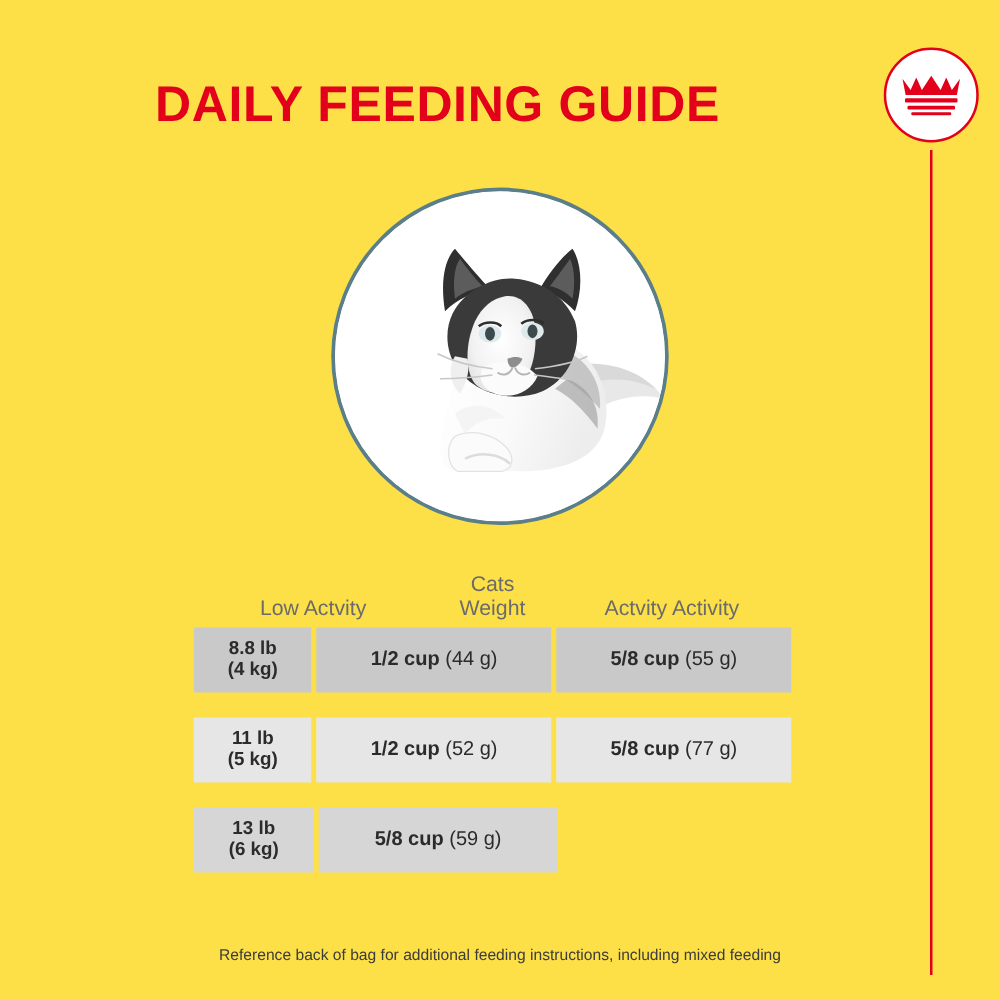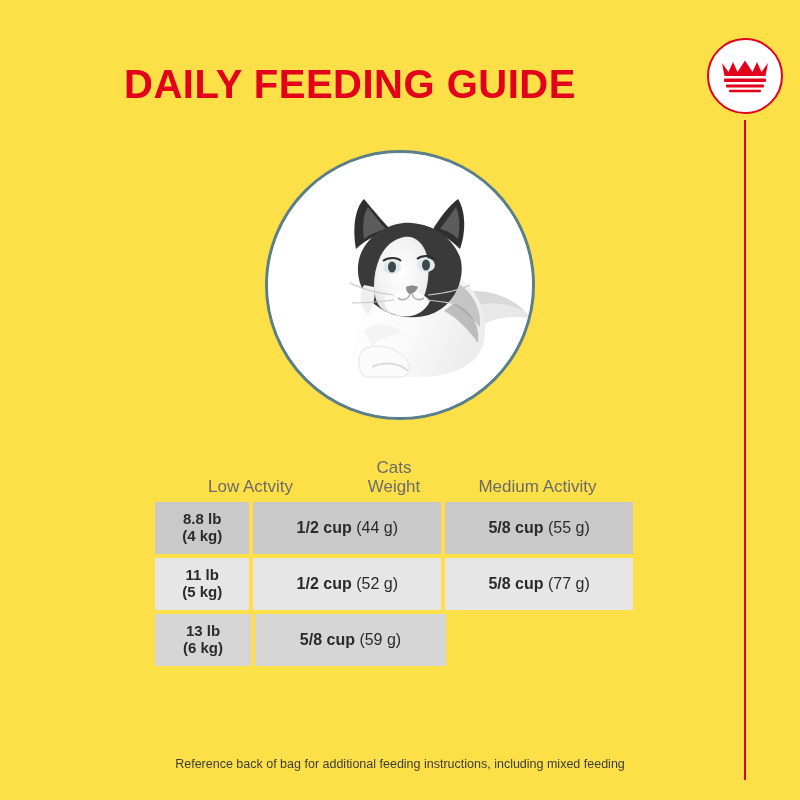--- a/index.html
+++ b/index.html
@@ -97,21 +97,21 @@
     padding-bottom: 6px;
     font-weight: normal;
   }
   .col-w { width: 96px; }
   .col-a { width: 191px; }
   .col-b { width: 191px; }
 
   .trow {
     display: flex;
     height: 52px;
-    margin-bottom: 4px;
+    margin-bottom: 20px;
   }
   .cell {
     display: flex;
     align-items: center;
     justify-content: center;
     text-align: center;
     font-size: 16px;
     color: #2b2b2b;
     line-height: 1.12;
   }
@@ -229,21 +229,21 @@
   </div>
 
   <div class="table">
 
     <div class="thead">
       <div class="th col-a">Low Actvity</div>
       <div class="th col-w">
         <div>Cats</div>
         <div>Weight</div>
       </div>
-      <div class="th col-b">Medium Activity</div>
+      <div class="th col-b">Actvity Activity</div>
     </div>
 
     <div class="trow">
       <div class="cell weight shade-dark">
         <div>
           <div>8.8 lb</div>
           <div>(4 kg)</div>
         </div>
       </div>
       <div class="cell val shade-dark">

